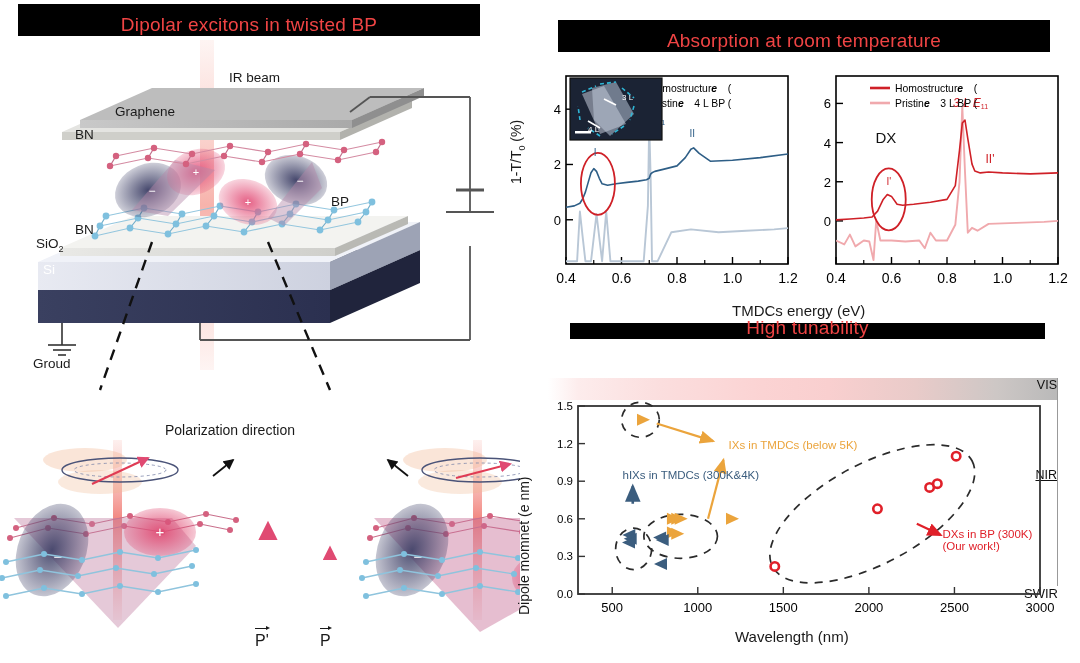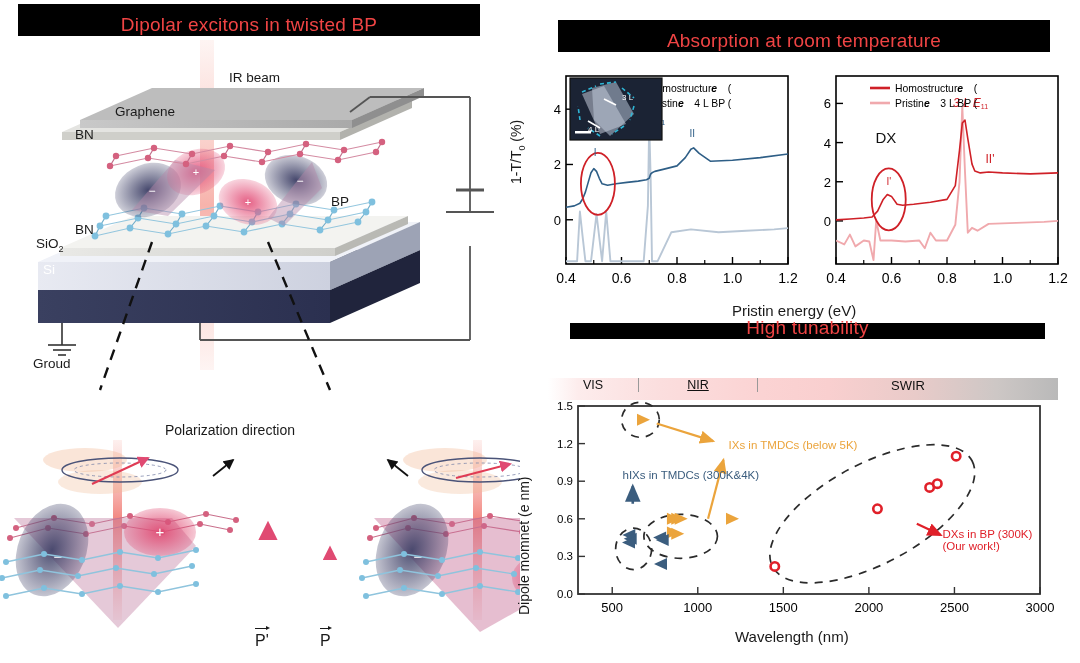--- a/index.html
+++ b/index.html
@@ -469,31 +469,31 @@
         <path d="M70,78 L58,70" stroke="#2fb6d6" stroke-width="1.6" fill="none" stroke-dasharray="4 3"></path>
         <path d="M50,62 L48,48" stroke="#2fb6d6" stroke-width="1.6" fill="none" stroke-dasharray="4 3"></path>
         <line x1="86" y1="47" x2="74" y2="41" stroke="#fff" stroke-width="1.6" marker-end=""></line>
         <text x="92" y="42" font-size="8" fill="#fff" font-family="&quot;Liberation Sans&quot;,sans-serif">3 L</text>
         <line x1="70" y1="70" x2="58" y2="63" stroke="#fff" stroke-width="1.6"></line>
         <text x="58" y="74" font-size="8" fill="#fff" font-family="&quot;Liberation Sans&quot;,sans-serif">4 L</text>
         <rect x="45" y="73" width="16" height="2.5" fill="#fff"></rect>
       </g>
     </svg>
 
-  <div class="lbl" style="left:212px;top:286px;font-size:15px;">Pristin energy (eV)</div>
+  <div class="lbl" style="left:212px;top:286px;font-size:15px;">TMDCs energy (eV)</div>
 </div>
 
 <div class="panel" style="left:520px;top:315px;width:560px;height:348px;">
   <div class="banner" style="position:absolute;left:50px;top:8px;width:475px;height:16px;">
     <span>High tunability</span>
   </div>
 
   <div style="position:absolute;left:28px;top:63px;width:510px;height:22px;
               background:linear-gradient(90deg,#ffffff 0%,#fdecec 6%,#fbdede 22%,#fbd3d3 42%,#f9cfcf 55%,#e9cbc9 72%,#cdc7c5 88%,#b9b9b9 100%);
-              display:flex;align-items:flex-start;">
+              display:flex;align-items:flex-end;flex-direction:column;">
     <div style="flex:0 0 90px;text-align:center;font-size:12.5px;border-right:1px solid #999;">VIS</div>
     <div style="flex:0 0 118px;text-align:center;font-size:12.5px;border-right:1px solid #999;text-decoration:underline;">NIR</div>
     <div style="flex:1;text-align:center;font-size:13px;">SWIR</div>
   </div>
 
   <div class="lbl" style="left:-4px;top:300px;transform:rotate(-90deg);transform-origin:left top;font-size:14px;">Dipole momnet (e nm)</div>
 
   <svg id="tun-svg" style="position:absolute;left:22px;top:85px;" width="520" height="235" viewBox="0 0 520 235">
       <rect x="36" y="6" width="462" height="188" fill="none" stroke="#333" stroke-width="1.8"></rect>
       <line x1="36" y1="194" x2="43" y2="194" stroke="#333" stroke-width="1.4"></line>

